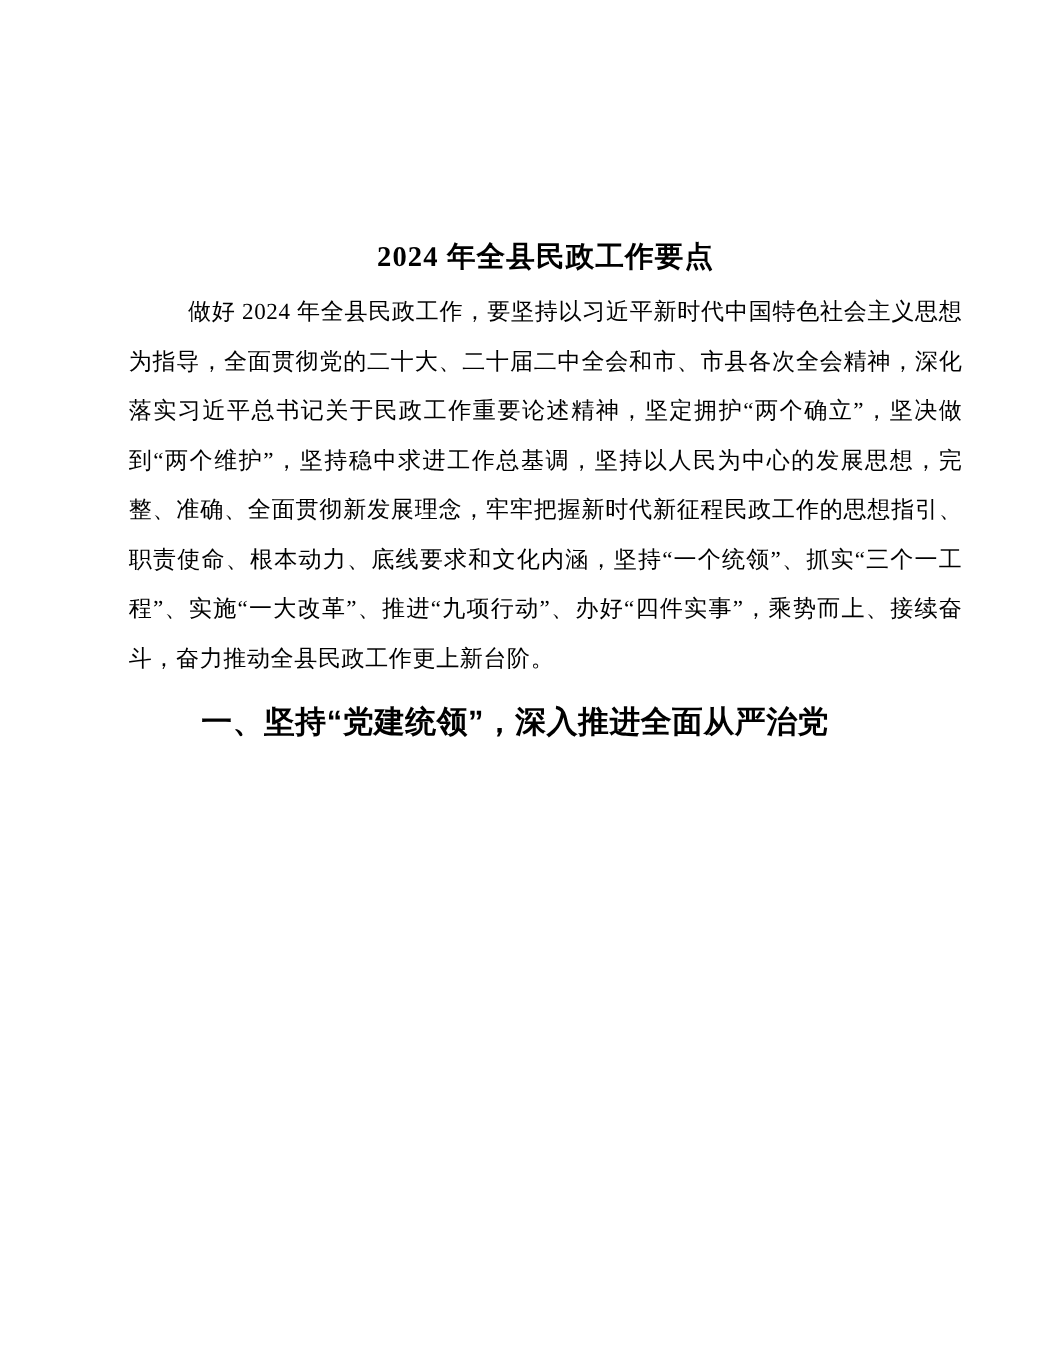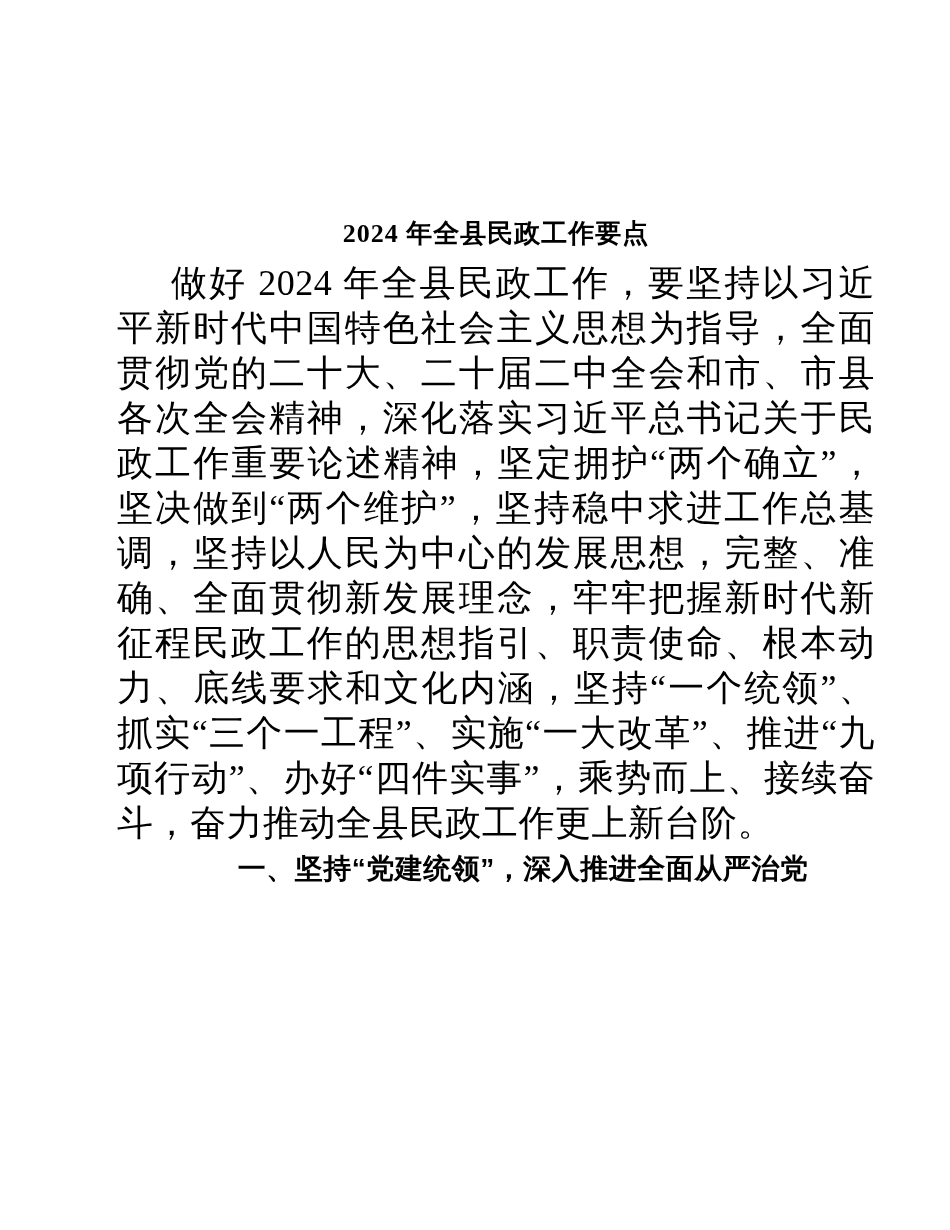--- a/index.html
+++ b/index.html
@@ -26,36 +26,36 @@
     margin: 0 0 5px 0;
     font-size: 26px;
     font-weight: bold;
     line-height: 45px;
     text-align: center;
     letter-spacing: 1px;
     font-family: "Liberation Serif", "DejaVu Serif", serif;
   }
   .para {
     margin: 0;
-    font-size: 36px;
+    font-size: 21px;
     font-weight: normal;
     line-height: 45px;
     text-align: justify;
     text-justify: inter-ideograph;
     text-indent: 54px;
     letter-spacing: 0.5px;
     font-family: "Liberation Serif", "DejaVu Serif", serif;
   }
   .section-heading {
-    margin: 0;
+    margin: 12px;
     font-size: 28px;
     font-weight: bold;
     line-height: 45px;
     text-indent: 54px;
-    text-align: center;
+    text-align: left;
     letter-spacing: 0.5px;
     font-family: "Liberation Sans", "DejaVu Sans", sans-serif;
   }
   .page-number {
     position: absolute;
     right: 128px;
     top: 1078px;
     font-size: 23px;
     line-height: 32px;
     letter-spacing: 3px;

